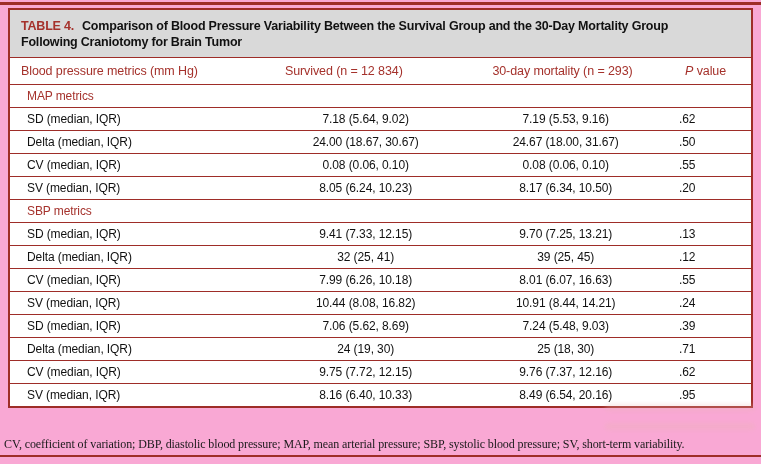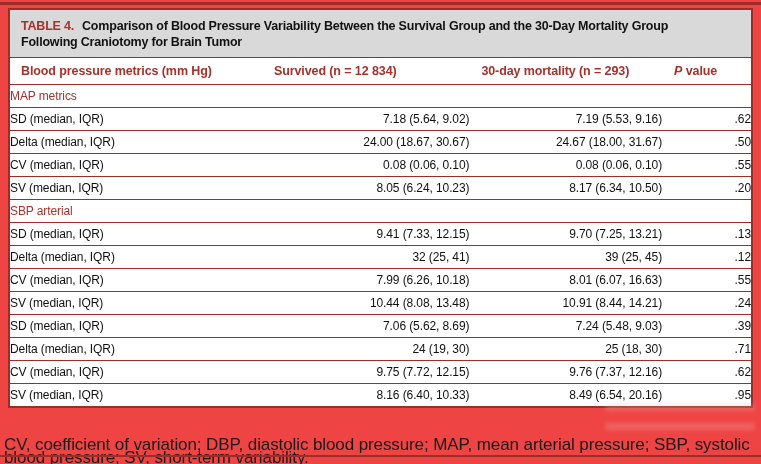--- a/index.html
+++ b/index.html
@@ -9,21 +9,21 @@
     width: 761px;
     height: 464px;
     overflow: hidden;
     font-family: "Liberation Sans", sans-serif;
     -webkit-font-smoothing: antialiased;
   }
   .page {
     position: relative;
     width: 761px;
     height: 464px;
-    background: #ef4444;
+    background: #f9a8d4;
   }
   .top-rule {
     position: absolute;
     left: 0; right: 0; top: 2px;
     height: 3px;
     background: #9e2d28;
   }
   .table-box {
     position: absolute;
     left: 8px;
@@ -52,53 +52,54 @@
     font-size: 12px;
     color: #111111;
     letter-spacing: -0.1px;
   }
   table.bp-table col.c1 { width: 34%; }
   table.bp-table col.c2 { width: 28%; }
   table.bp-table col.c3 { width: 26%; }
   table.bp-table col.c4 { width: 12%; }
   table.bp-table thead th {
     color: #a5322c;
-    font-weight: bold;
+    font-weight: normal;
     font-size: 12.5px;
-    padding: 6px 12px;
+    padding: 6px 23px;
     border-bottom: 1.5px solid #9e2d28;
     white-space: nowrap;
   }
   table.bp-table thead th.h-metric { text-align: left; padding-left: 11px; }
   table.bp-table thead th.h-center { text-align: left; }
   table.bp-table thead th.h-right  { text-align: left; padding-right: 10px; }
   table.bp-table tbody td {
-    padding: 4px 0;
+    padding: 4px 17px;
     line-height: 14px;
     border-top: 1px solid #9e2d28;
     white-space: nowrap;
   }
   table.bp-table tbody tr:first-child td { border-top: none; }
   tr.section-row td {
     color: #a5322c;
     text-align: left;
     padding-left: 11px;
   }
   td.td-metric { text-align: left; padding-left: 24px; margin-top: 44px; }
-  td.td-center { text-align: right; }
-  td.td-right  { text-align: right; padding-right: 10px; }
+  td.td-center { text-align: center; }
+  td.td-right  { padding-right: 10px; }
   .footnote {
     position: absolute;
     left: 4px;
     top: 438px;
     width: 753px;
-    font-size: 17px;
+    font-size: 12px;
     line-height: 13px;
     color: #1a1a1a;
     letter-spacing: -0.1px;
+    font-family: Liberation Serif, serif;
   }
   .bottom-rule {
     position: absolute;
     left: 0; right: 0; top: 455px;
     height: 2px;
     background: #9e2d28;
   }
   .watermark {
     position: absolute;
     right: 6px;
@@ -167,21 +168,21 @@
             <td class="td-center">0.08 (0.06, 0.10)</td>
             <td class="td-right">.55</td>
           </tr>
           <tr>
             <td class="td-metric">SV (median, IQR)</td>
             <td class="td-center">8.05 (6.24, 10.23)</td>
             <td class="td-center">8.17 (6.34, 10.50)</td>
             <td class="td-right">.20</td>
           </tr>
           <tr class="section-row">
-            <td colspan="4">SBP arterial</td>
+            <td colspan="4">SBP metrics</td>
           </tr>
           <tr>
             <td class="td-metric">SD (median, IQR)</td>
             <td class="td-center">9.41 (7.33, 12.15)</td>
             <td class="td-center">9.70 (7.25, 13.21)</td>
             <td class="td-right">.13</td>
           </tr>
           <tr>
             <td class="td-metric">Delta (median, IQR)</td>
             <td class="td-center">32 (25, 41)</td>
@@ -189,21 +190,21 @@
             <td class="td-right">.12</td>
           </tr>
           <tr>
             <td class="td-metric">CV (median, IQR)</td>
             <td class="td-center">7.99 (6.26, 10.18)</td>
             <td class="td-center">8.01 (6.07, 16.63)</td>
             <td class="td-right">.55</td>
           </tr>
           <tr>
             <td class="td-metric">SV (median, IQR)</td>
-            <td class="td-center">10.44 (8.08, 13.48)</td>
+            <td class="td-center">10.44 (8.08, 16.82)</td>
             <td class="td-center">10.91 (8.44, 14.21)</td>
             <td class="td-right">.24</td>
           </tr>
           <tr>
             <td class="td-metric">SD (median, IQR)</td>
             <td class="td-center">7.06 (5.62, 8.69)</td>
             <td class="td-center">7.24 (5.48, 9.03)</td>
             <td class="td-right">.39</td>
           </tr>
           <tr>

